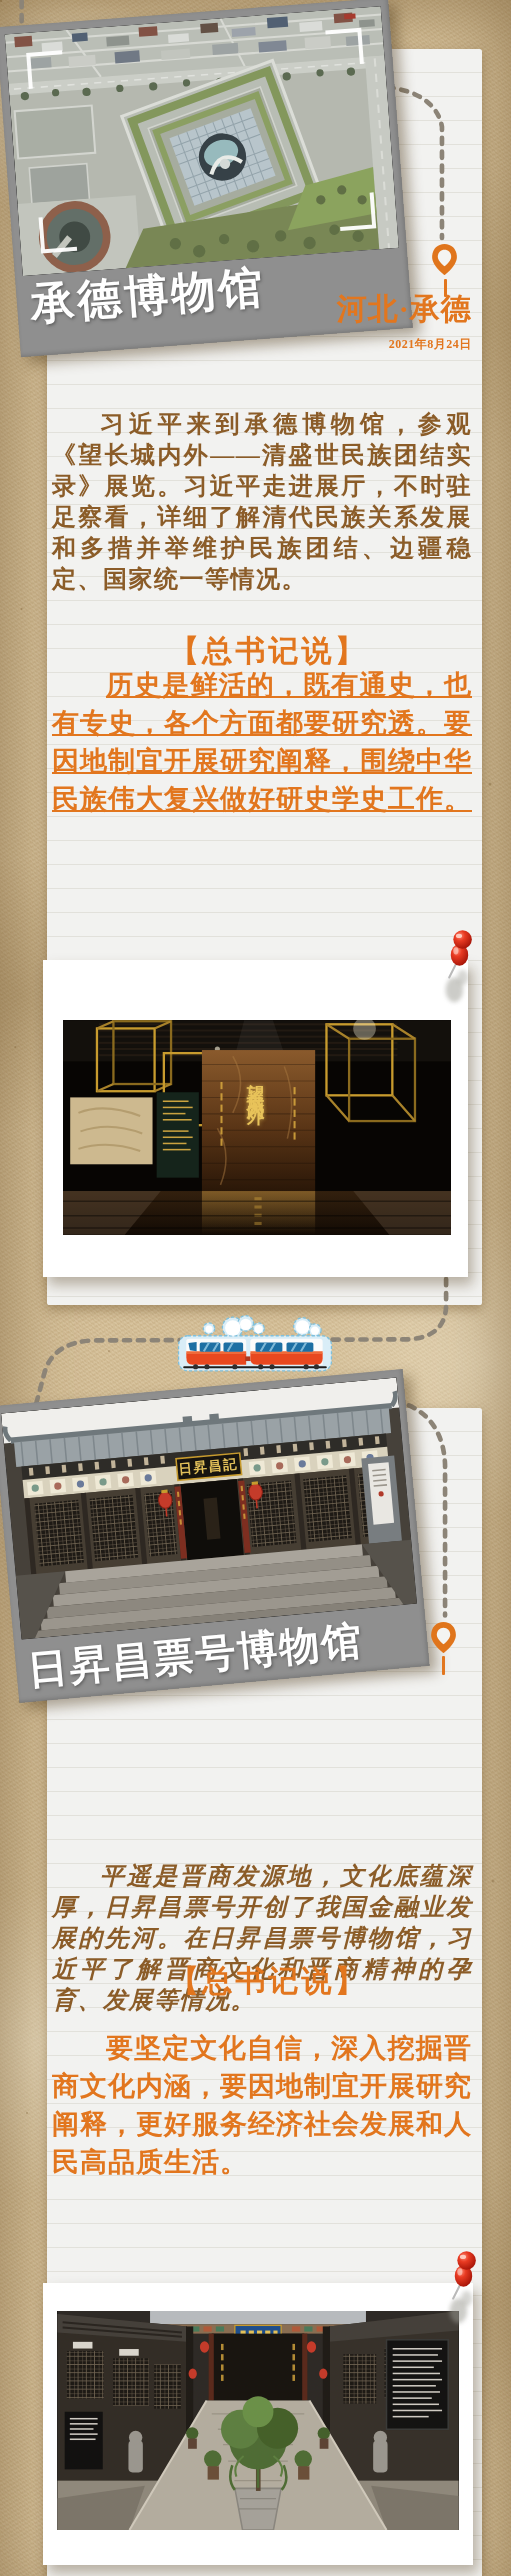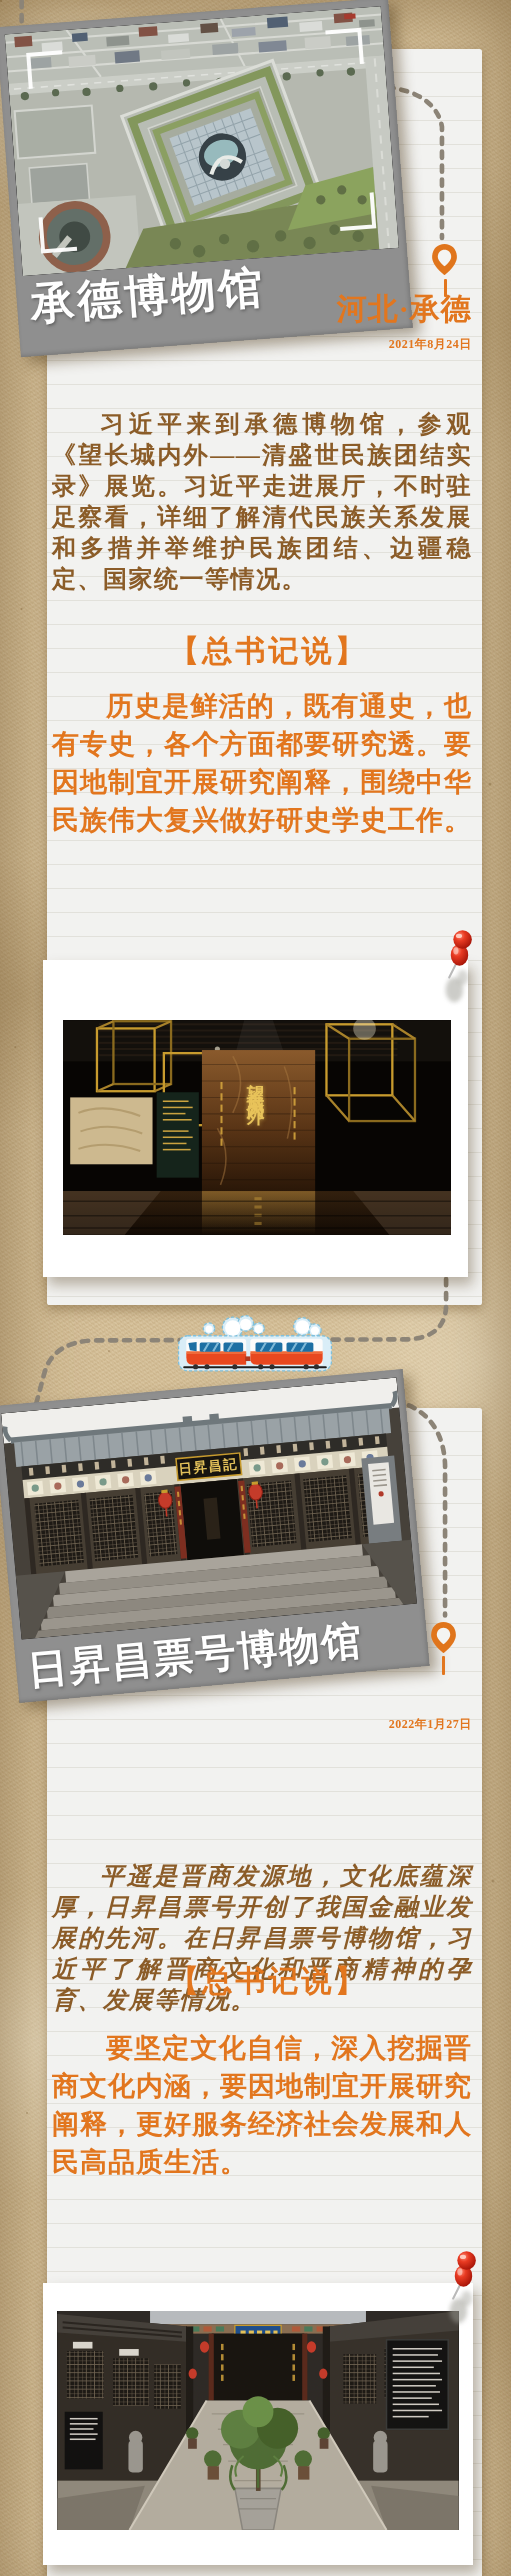--- a/index.html
+++ b/index.html
@@ -65,21 +65,21 @@
     text-align:right;color:#e2761e;font-weight:700;z-index:4;}
   .loc{font-size:30px;letter-spacing:1px;}
   .date{font-size:12px;letter-spacing:0.5px;}
   #loc1{top:289px;} #date1{top:336px;}
   #loc2{top:1679px;} #date2{top:1716px;}
   .para,.quote{position:absolute;left:52px;width:420px;text-align:justify;
     text-indent:2em;font-weight:700;z-index:4;}
   .para{font-size:24px;line-height:31px;letter-spacing:1.5px;color:#8b5c28;}
   .quote{font-size:27px;line-height:38px;letter-spacing:1px;color:#e2761e;}
   #para1{top:364px;margin-top:45px;} #para2{top:1861px;font-style:italic;}
-  #quote1{top:687px;} #quote2{top:2029px;}
+  #quote1{top:666px;text-decoration:underline;} #quote2{top:2029px;}
   .qhead{position:absolute;left:47px;width:443px;text-align:center;color:#e2761e;
     font-weight:700;font-size:30px;letter-spacing:3.1px;z-index:4;}
   #qhead1{top:631px;} #qhead2{top:1961px;}
   .pindash{position:absolute;background:#e2761e;width:2.6px;z-index:4;border-radius:1px;}
   #pindash1{left:444px;top:279px;height:17.5px;}
   #pindash2{left:442px;top:1656px;height:18.5px;}
   .pin{position:absolute;z-index:4;}
   #pin1{left:431px;top:243px;} #pin2{left:430px;top:1621px;}
   .train{position:absolute;left:177px;top:1314px;z-index:4;}
   .walltext{position:absolute;left:181px;top:49px;writing-mode:vertical-rl;
@@ -513,21 +513,20 @@
     </div>
     <div class="ptitle">日昇昌票号博物馆</div>
   </div>
 
   <svg class="pin" id="pin2" width="27" height="33" viewBox="0 0 52 64">
     <path d="M26 2 C12 2 2 12.5 2 27 C2 45 26 62 26 62 C26 62 50 45 50 27 C50 12.5 40 2 26 2 Z" fill="#e0751c"></path>
     <path d="M26 13 C18.5 13 13 18.7 13 26.5 C13 35.5 26 45 26 45 C26 45 39 35.5 39 26.5 C39 18.7 33.5 13 26 13 Z" fill="#f4f4f2"></path>
   </svg>
   <div class="pindash" id="pindash2"></div>
 
-  <div class="date" id="date2">2022年1月27日</div>
   <div class="para" id="para2">平遥是晋商发源地，文化底蕴深厚，日昇昌票号开创了我国金融业发展的先河。在日昇昌票号博物馆，习近平了解晋商文化和晋商精神的孕育、发展等情况。</div>
   <div class="qhead" id="qhead2">【总书记说】</div>
   <div class="quote" id="quote2">要坚定文化自信，深入挖掘晋商文化内涵，要因地制宜开展研究阐释，更好服务经济社会发展和人民高品质生活。</div>
 
   <div class="snapshot" id="snap2">
     <div class="photo">
       <svg width="402" height="219" viewBox="0 0 780 426">
         <rect width="780" height="426" fill="#2e2a26"></rect>
 
         <rect x="180" y="0" width="420" height="26" fill="#b7babd"></rect>

